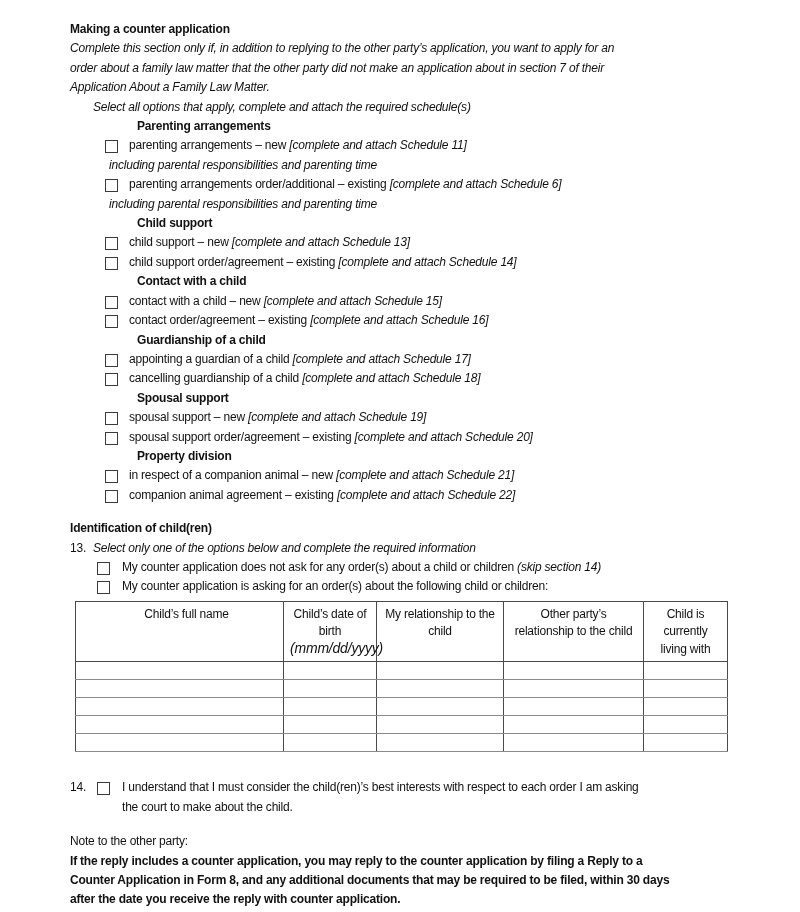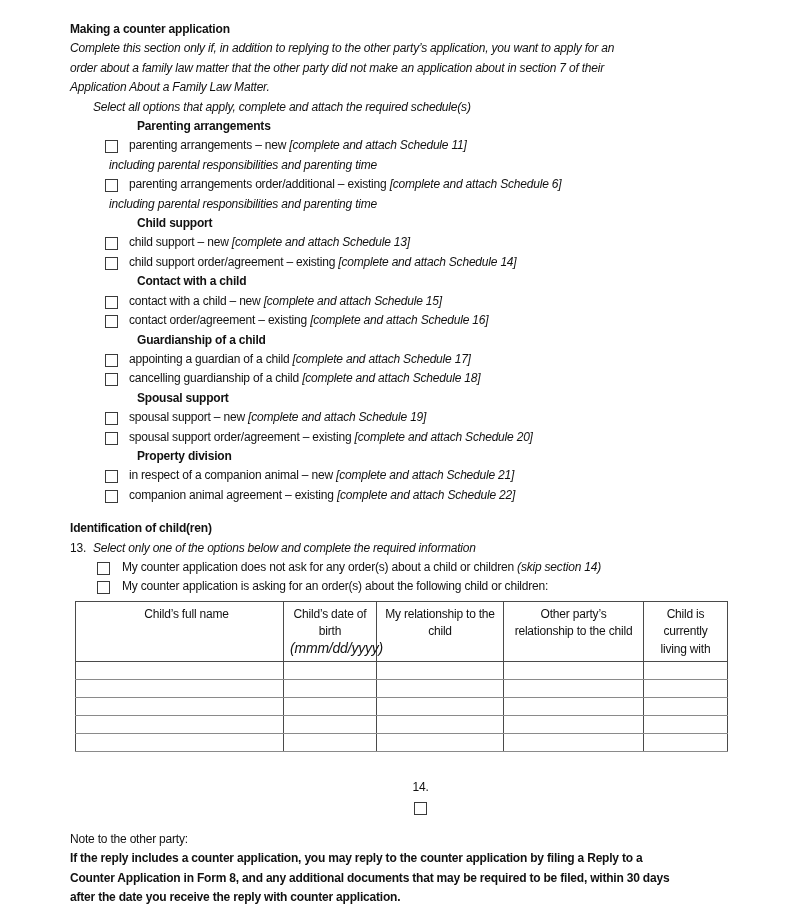--- a/index.html
+++ b/index.html
@@ -35,21 +35,21 @@
     padding:4px 6px 3px 6px;line-height:17.5px;
     border:1px solid #4a4a4a;
   }
   table.children th.first{padding-left:20px;}
   table.children td{
     height:17px;padding:0;
     border-left:1px solid #4a4a4a;border-right:1px solid #4a4a4a;
     border-top:1px solid #8a8a8a;border-bottom:1px solid #8a8a8a;
   }
   .fmt{display:block;font-style:italic;font-size:14px;line-height:14px;}
-  .item14{margin-top:26px;display:flex;align-items:center;flex-direction:column;}
+  .item14{margin-top:26px;display:flex;align-items:flex-start;}
   .item14 .num{width:27px;}
   .item14 .cb{margin:4px 12px 0 0;}
   .item14-text{white-space:pre-line;width:615px;}
   .note-heading{margin:15px 0 0;font-weight:normal;}
   .note-body{margin:0;font-weight:bold;white-space:pre-line;width:712px;}
 </style>
 </head>
 <body>
 
 <div id="content">
@@ -193,20 +193,22 @@
           <td></td>
           <td></td>
           <td></td>
       </tr>
     </tbody>
   </table>
 
   <div class="item14">
     <span class="num">14.</span>
     <span class="cb"></span>
+    <span class="item14-text">I understand that I must consider the child(ren)’s best interests with respect to each order I am asking
+the court to make about the child.</span>
   </div>
 
   <p class="note-heading">Note to the other party:</p>
   <p class="note-body">If the reply includes a counter application, you may reply to the counter application by filing a Reply to a
 Counter Application in Form 8, and any additional documents that may be required to be filed, within 30 days
 after the date you receive the reply with counter application.</p>
 
 </div>
 
 </body></html>

